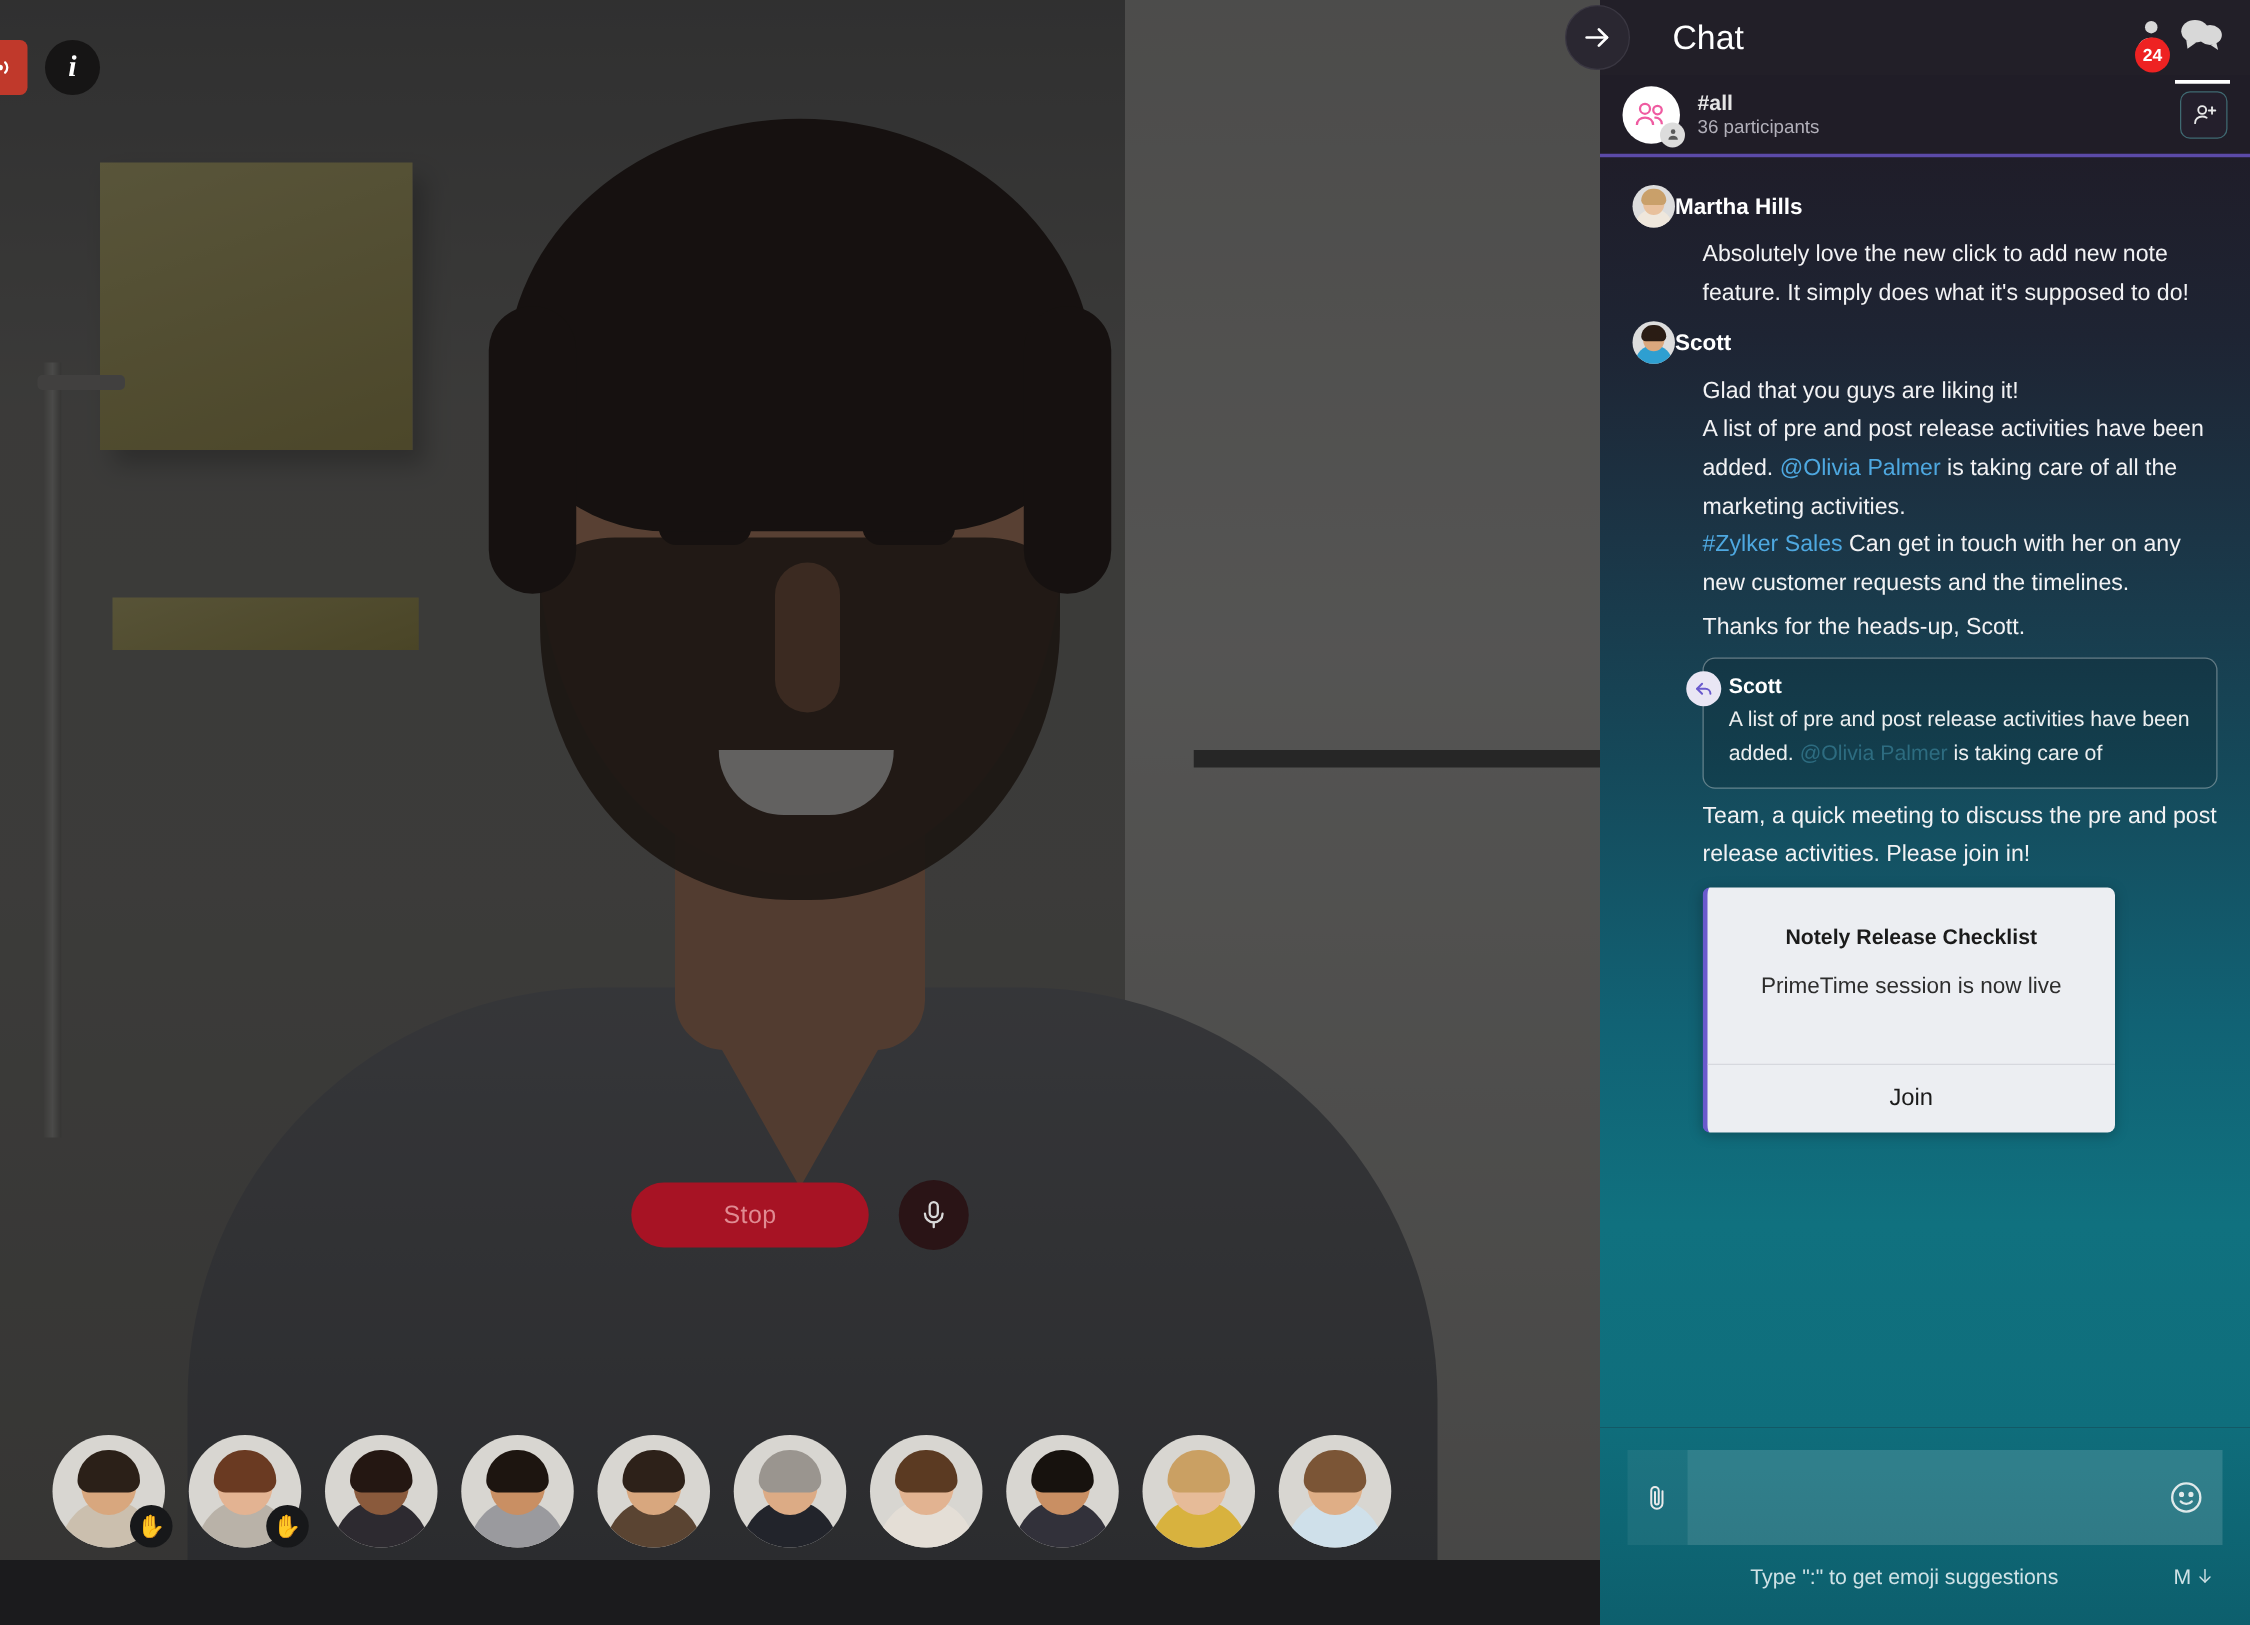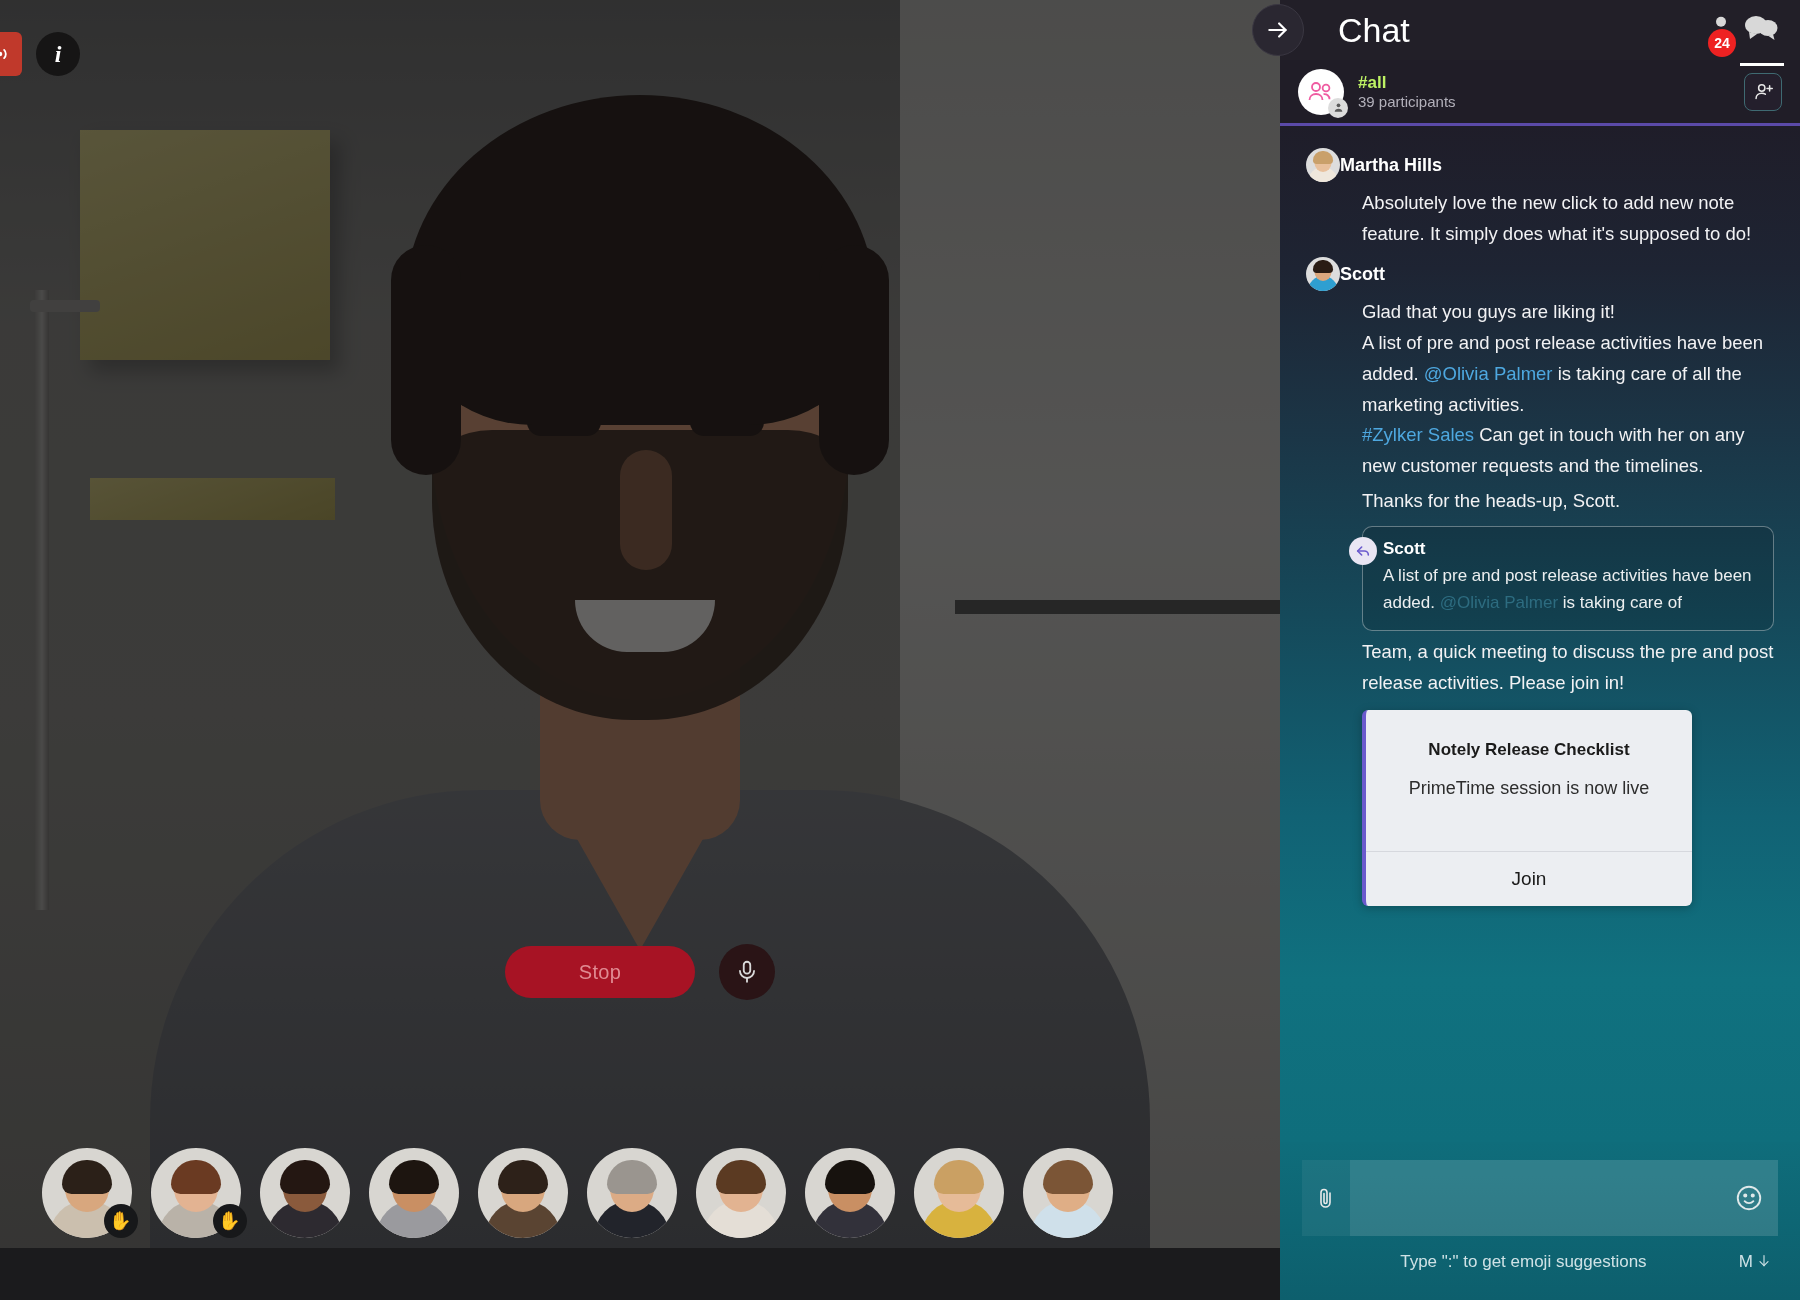--- a/index.html
+++ b/index.html
@@ -166,21 +166,21 @@
     position:relative; height:60px; flex:0 0 60px;
     background:#221f28; display:flex; align-items:center;
   }
   .back-circle {
     position:absolute; left:-28px; top:4px;
     width:52px; height:52px; border-radius:50%;
     background:#2a2731; border:1px solid #3a3742;
     display:flex; align-items:center; justify-content:center;
     color:#fff; cursor:pointer; z-index:9;
   }
-  .chat-title { margin-left:58px; color:#fff; font-size:34px; font-weight:400; }
+  .chat-title { margin-left:58px; color:#fff; font-size:27px; font-weight:400; }
   .header-icons { margin-left:auto; display:flex; align-items:center; gap:8px; padding-right:22px; }
   .people-icon { position:relative; cursor:pointer; }
   .count-badge {
     position:absolute; left:2px; bottom:-10px;
     min-width:28px; height:28px; padding:0 5px; border-radius:14px;
     background:#e22; color:#fff; font-size:14px; font-weight:bold;
     display:flex; align-items:center; justify-content:center;
   }
   .bubbles-icon { position:relative; cursor:pointer; }
   .bubbles-icon:after {
@@ -195,21 +195,21 @@
     position:relative; width:46px; height:46px; border-radius:50%;
     background:#fff; display:flex; align-items:center; justify-content:center;
     flex:0 0 auto;
   }
   .chan-sub-badge{
     position:absolute; right:-4px; bottom:-3px; width:20px; height:20px;
     border-radius:50%; background:#dcdcdc; display:flex; align-items:center;
     justify-content:center;
   }
   .chan-text { margin-left:14px; line-height:1.25; }
-  .chan-name { color:#bef264; font-size:17px; font-weight:bold; }
+  .chan-name { color:#e5e5e5; font-size:17px; font-weight:bold; }
   .chan-count { color:#b2b0ba; font-size:15px; }
   .add-person-btn {
     margin-left:auto; width:38px; height:38px; border-radius:8px;
     border:1px solid #3f6a72; background:#241f2c;
     display:flex; align-items:center; justify-content:center; cursor:pointer;
   }
 
   .messages {
     flex:1 1 auto; position:relative; overflow:hidden;
     background:linear-gradient(180deg,
@@ -460,21 +460,21 @@
         </svg>
         <span class="chan-sub-badge">
           <svg width="13" height="13" viewBox="0 0 24 24" fill="#5a5a5a">
             <circle cx="12" cy="8" r="3.4"></circle>
             <path d="M5 20c0-3.6 3.2-5.8 7-5.8s7 2.2 7 5.8z"></path>
           </svg>
         </span>
       </div>
       <div class="chan-text">
         <div class="chan-name">#all</div>
-        <div class="chan-count">39 participants</div>
+        <div class="chan-count">36 participants</div>
       </div>
       <div class="add-person-btn">
         <svg width="21" height="21" viewBox="0 0 24 24" fill="none" stroke="#e8e8e8" stroke-width="1.7" stroke-linecap="round">
           <circle cx="10" cy="8" r="3.6"></circle>
           <path d="M3.5 20c0-3.7 2.9-6.1 6.5-6.1 1.6 0 3 .45 4.1 1.2"></path>
           <path d="M19 5.5v6"></path>
             <path d="M16 8.5h6"></path>
         </svg>
       </div>
     </div>

